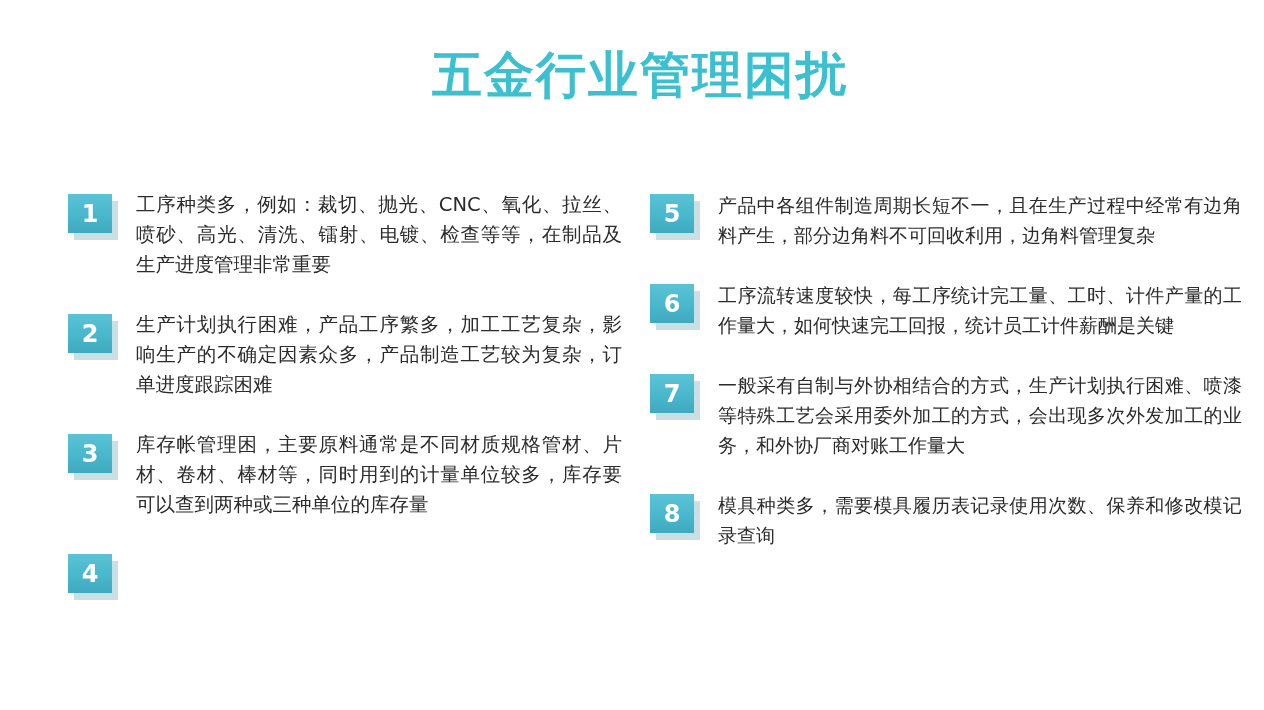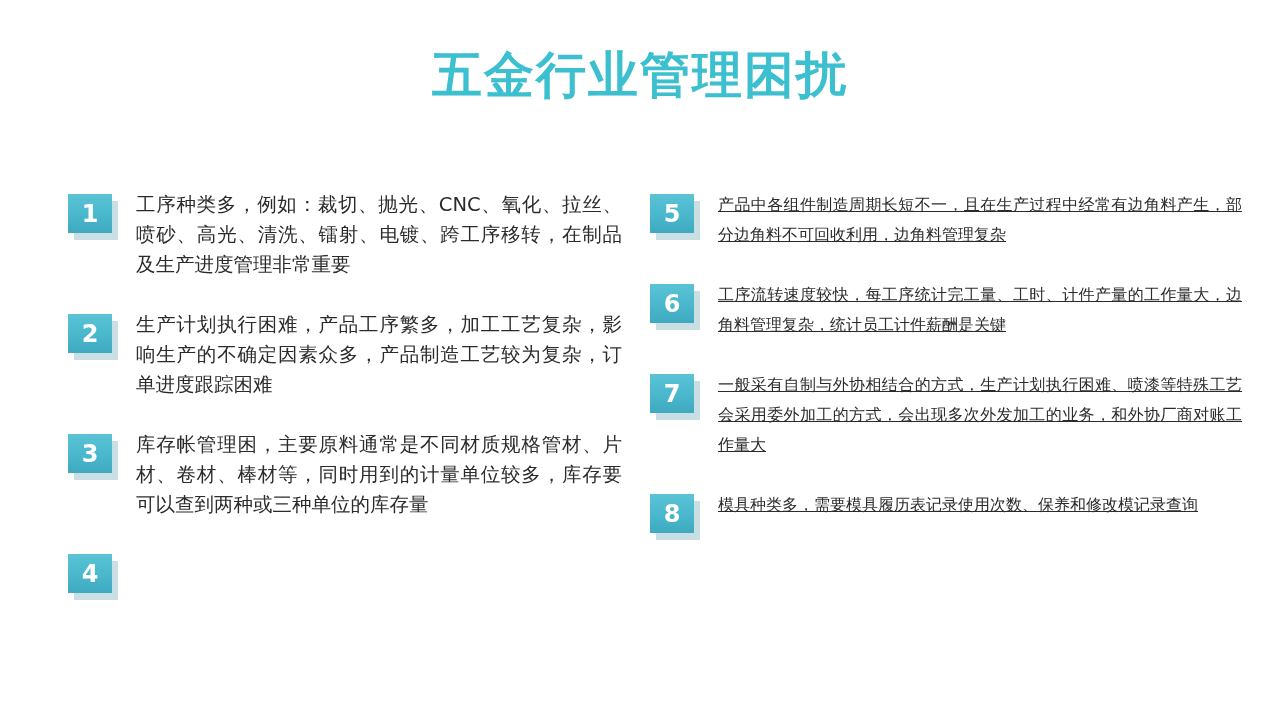--- a/index.html
+++ b/index.html
@@ -95,41 +95,40 @@
   .item-text {
     flex: 1;
     font-size: 19.5px;
     line-height: 30px;
     color: #2b2b2b;
     font-family: "DejaVu Sans", "Liberation Sans", sans-serif;
     text-align: justify;
     letter-spacing: 0px;
   }
   .col-right .item-text {
-    font-size: 16px;
-    text-decoration: underline;
+    font-size: 19px;
   }
 </style>
 </head>
 <body>
 
 <div class="slide">
 
   <div class="slide-title">五金行业管理困扰</div>
 
   <div class="columns">
 
     <div class="col col-left">
 
       <div class="item">
         <div class="num-wrap">
           <div class="num-shadow"></div>
           <div class="num-box">1</div>
         </div>
-        <div class="item-text">工序种类多，例如：裁切、抛光、CNC、氧化、拉丝、喷砂、高光、清洗、镭射、电镀、跨工序移转，在制品及生产进度管理非常重要</div>
+        <div class="item-text">工序种类多，例如：裁切、抛光、CNC、氧化、拉丝、喷砂、高光、清洗、镭射、电镀、检查等等，在制品及生产进度管理非常重要</div>
       </div>
 
       <div class="item">
         <div class="num-wrap">
           <div class="num-shadow"></div>
           <div class="num-box">2</div>
         </div>
         <div class="item-text">生产计划执行困难，产品工序繁多，加工工艺复杂，影响生产的不确定因素众多，产品制造工艺较为复杂，订单进度跟踪困难</div>
       </div>
 
@@ -158,21 +157,21 @@
           <div class="num-box">5</div>
         </div>
         <div class="item-text">产品中各组件制造周期长短不一，且在生产过程中经常有边角料产生，部分边角料不可回收利用，边角料管理复杂</div>
       </div>
 
       <div class="item">
         <div class="num-wrap">
           <div class="num-shadow"></div>
           <div class="num-box">6</div>
         </div>
-        <div class="item-text">工序流转速度较快，每工序统计完工量、工时、计件产量的工作量大，边角料管理复杂，统计员工计件薪酬是关键</div>
+        <div class="item-text">工序流转速度较快，每工序统计完工量、工时、计件产量的工作量大，如何快速完工回报，统计员工计件薪酬是关键</div>
       </div>
 
       <div class="item">
         <div class="num-wrap">
           <div class="num-shadow"></div>
           <div class="num-box">7</div>
         </div>
         <div class="item-text">一般采有自制与外协相结合的方式，生产计划执行困难、喷漆等特殊工艺会采用委外加工的方式，会出现多次外发加工的业务，和外协厂商对账工作量大</div>
       </div>
 

